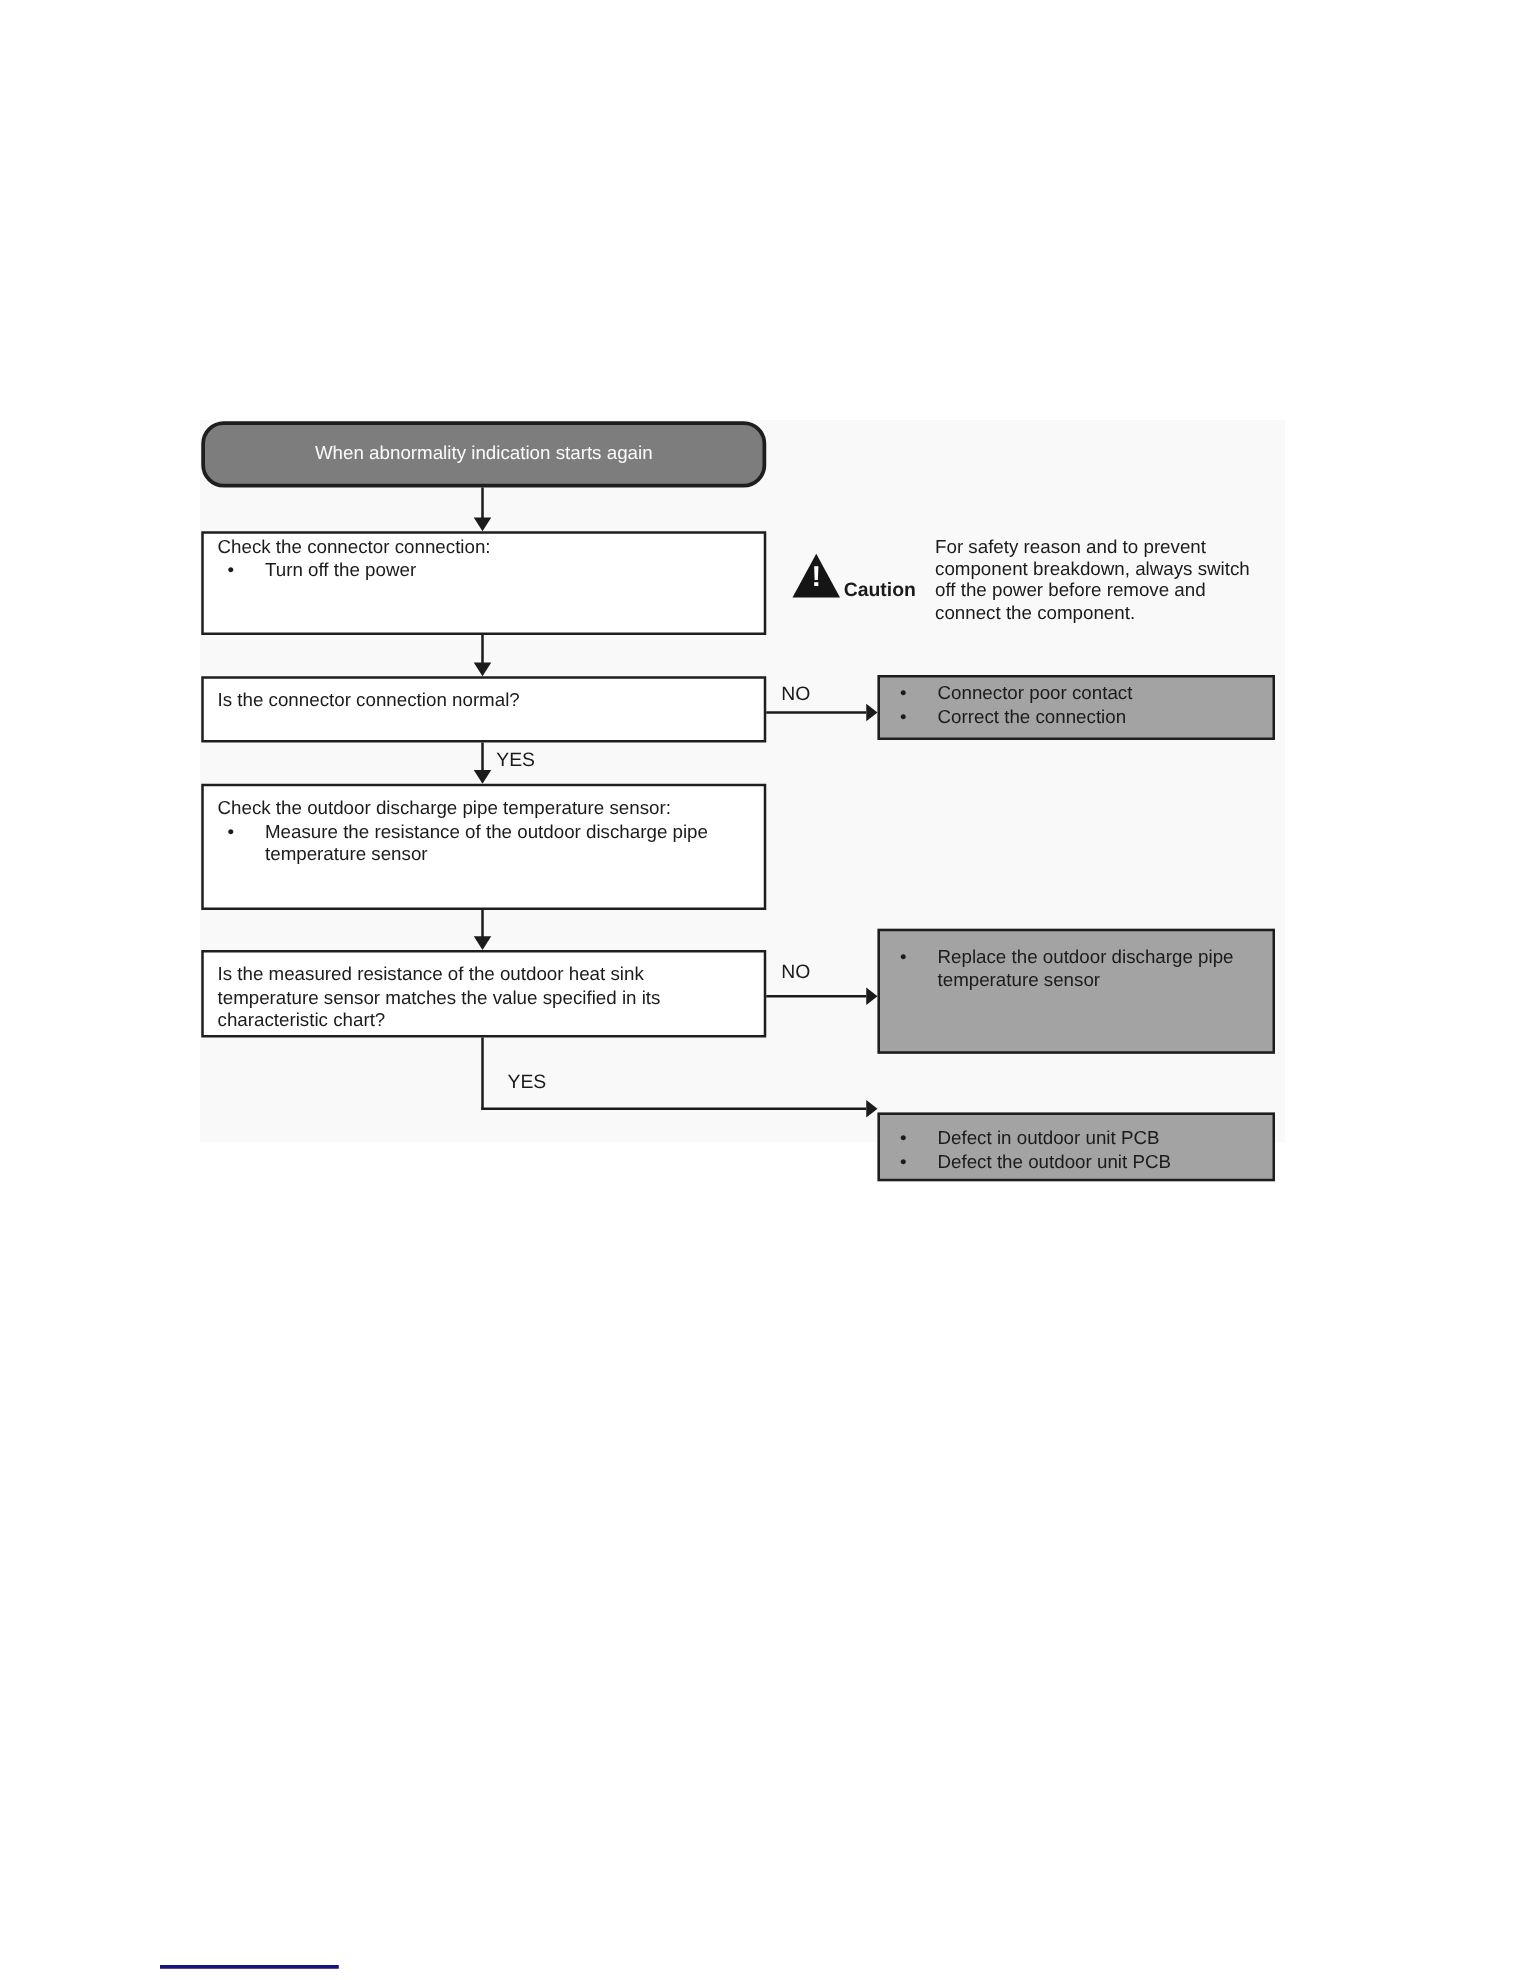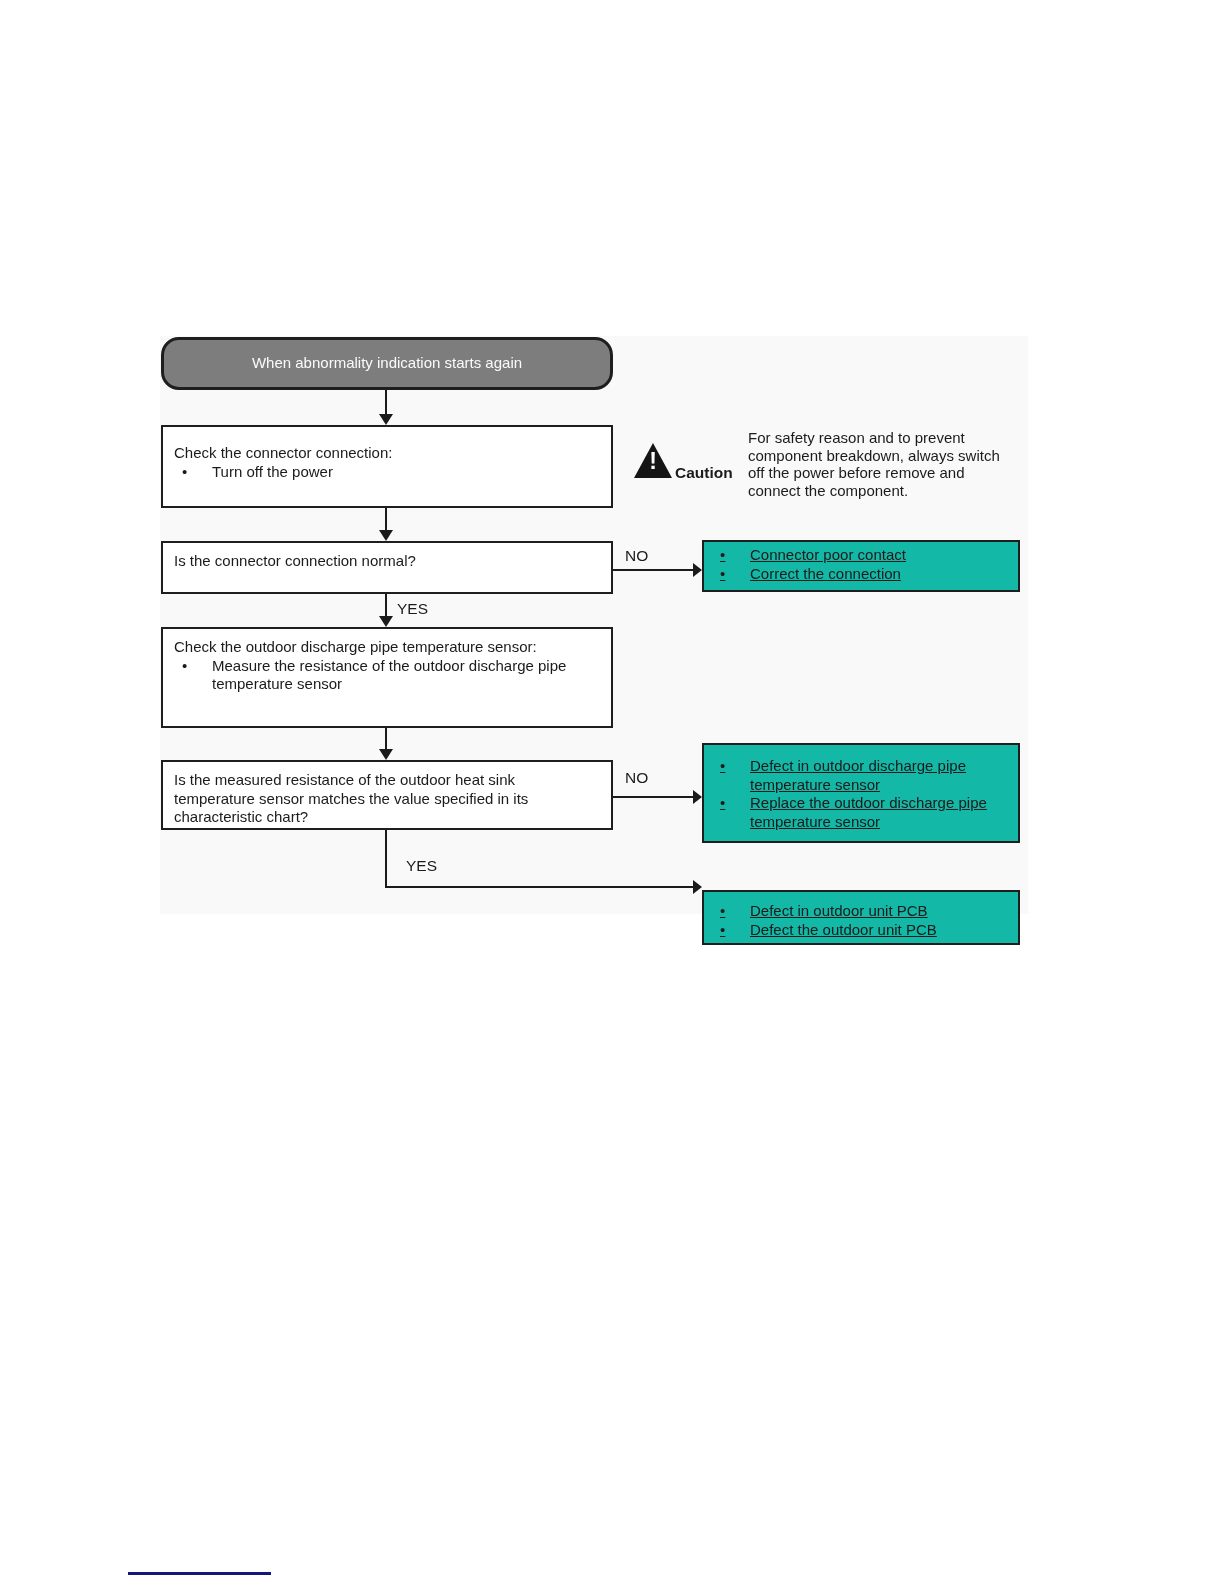--- a/index.html
+++ b/index.html
@@ -16,26 +16,26 @@
     border:2px solid #1e1e1e; background:#ffffff;
     font-size:15px; line-height:18.5px;
   }
   .startbox {
     left:161px; top:337px; width:452px; height:53px;
     background:#7d7d7d; border-width:3px; color:#fbfbfb;
     display:flex; align-items:center; justify-content:center;
     text-align:center;
     border-radius:18px;
   }
-  .box2 { left:161px; top:425px; width:452px; height:83px; padding-top:17px; }
+  .box2 { left:161px; top:425px; width:452px; height:83px; padding-top:2px; }
   .box3 { left:161px; top:541px; width:452px; height:53px; padding:9px 12px 0 11px; }
   .box4 { left:161px; top:627px; width:452px; height:101px; padding-top:9px; }
   .box5 { left:161px; top:760px; width:452px; height:70px; padding:9px 12px 0 11px; }
   .box5 .q { width:372px; }
-  .graybox { background:#14b8a6;text-decoration:underline; }
+  .graybox { background:#a3a3a3; }
   .gbox1 { left:702px; top:540px; width:318px; height:52px; padding-top:4px; }
   .gbox2 { left:702px; top:743px; width:318px; height:100px; padding-top:12px; }
   .gbox3 { left:702px; top:858px; width:318px; height:55px; padding-top:10px;margin-top:32px; }
 
   .title { padding-left:11px; }
   .row { display:flex; padding-left:19px; }
   .graybox .row { padding-left:16px; }
   .bt { flex:none; width:30px; }
   .bt::before { content:"\2022"; }
   .btx { flex:1; padding-right:6px; }
@@ -127,24 +127,20 @@
   <span class="q">Is the measured resistance of the outdoor heat sink temperature sensor matches the value specified in its characteristic chart?</span>
 </div>
 
 <div class="lbl" style="left:625px; top:769px;">NO</div>
 <div class="hline" style="left:613px; top:796px; width:80px; height:2px;"></div>
 <div class="ah-right" style="left:693px; top:790px;"></div>
 
 <div class="box graybox gbox2">
   <div class="row">
     <span class="bt"></span>
-    <span class="btx">Defect in outdoor discharge pipe temperature sensor</span>
-  </div>
-  <div class="row">
-    <span class="bt"></span>
     <span class="btx">Replace the outdoor discharge pipe temperature sensor</span>
   </div>
 </div>
 
 <div class="lbl" style="left:406px; top:857px;">YES</div>
 <div class="vline" style="left:385px; top:830px; width:2px; height:58px;"></div>
 <div class="hline" style="left:385px; top:886px; width:308px; height:2px;"></div>
 <div class="ah-right" style="left:693px; top:880px;"></div>
 
 <div class="box graybox gbox3">

